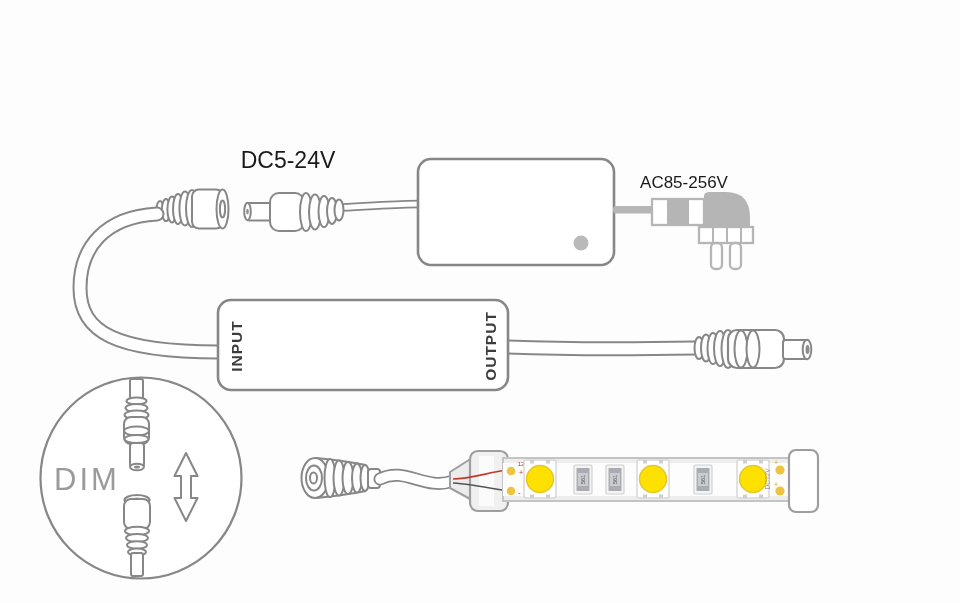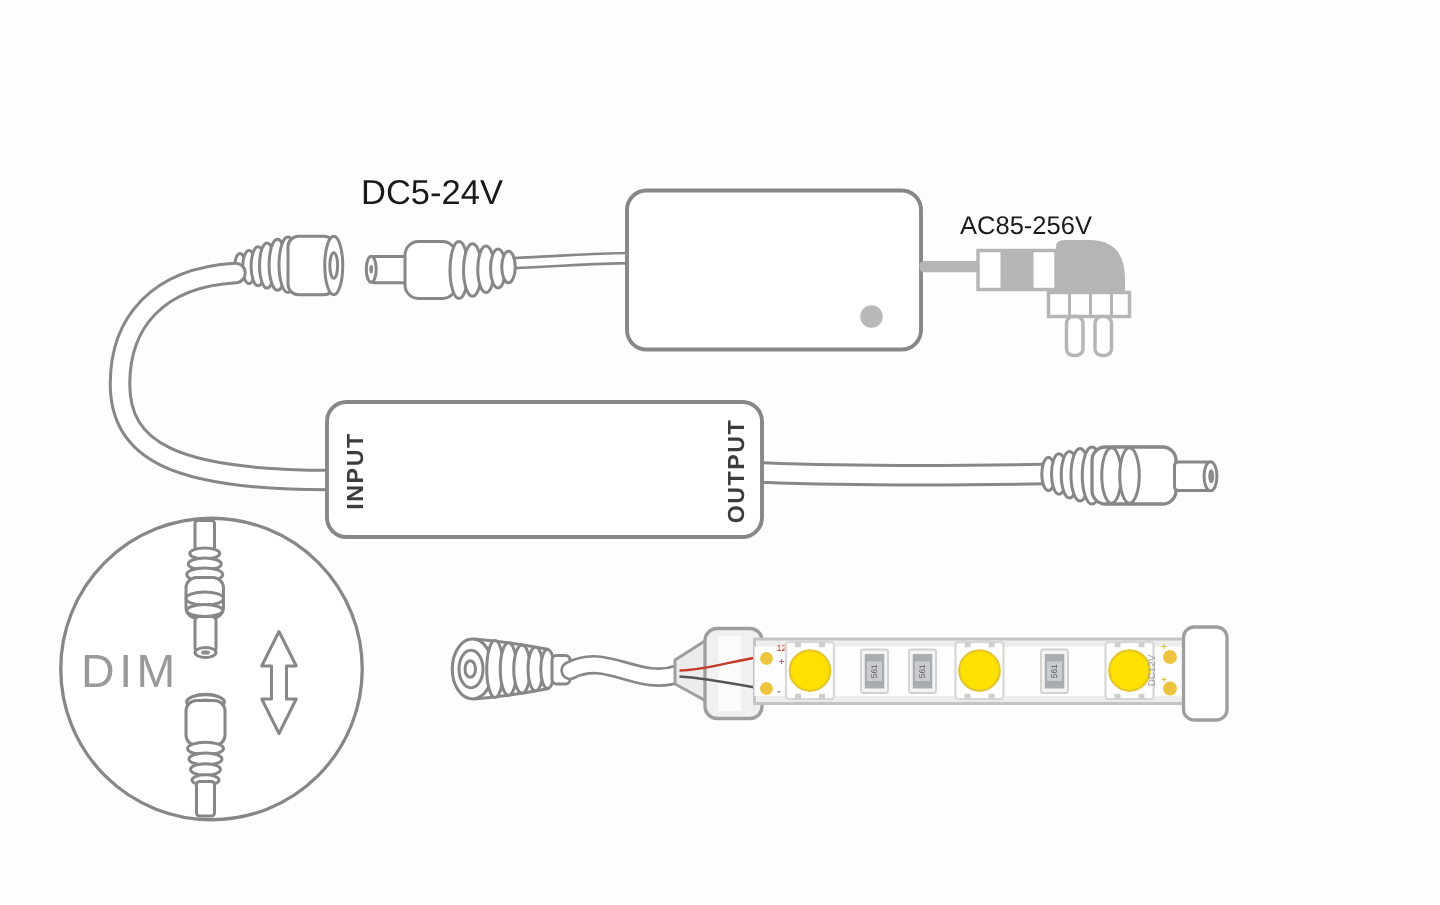--- a/index.html
+++ b/index.html
@@ -1,21 +1,21 @@
 <!DOCTYPE html>
 <html style="--background: #fdfdfd; --line: #878787; --gray-fill: #b5b5b5; --led-yellow: #ffe100; --pad-yellow: #eec43e; --wire-red: #c0392b; --label-text: #1a1a1a; --dim-text: #9a9a9a;"><head>
 <meta charset="utf-8">
 <style>
   html,body{margin:0;padding:0;}
   body{
     width:960px;height:603px;overflow:hidden;
     background:var(--background,#fdfdfd);
     font-family:"Liberation Sans",sans-serif;
   }
-  .stage{width:960px;height:499px;position:relative;}
+  .stage{width:960px;height:499px;position:relative;margin-top:32px;}
   svg{display:block;}
 
   
   .s  {fill:#fff;stroke:var(--line,#878787);stroke-width:2;}
   .s22{fill:#fff;stroke:var(--line,#878787);stroke-width:2.2;}
   .s26{fill:#fff;stroke:var(--line,#878787);stroke-width:2.6;}
   .sn {fill:none;stroke:var(--line,#878787);stroke-width:2;}
   .hole{fill:#8d8d8d;stroke:none;}
   .cable-o{stroke:var(--line,#878787);fill:none;stroke-linecap:round;}
   .cable-i{stroke:#fff;fill:none;stroke-linecap:round;}

